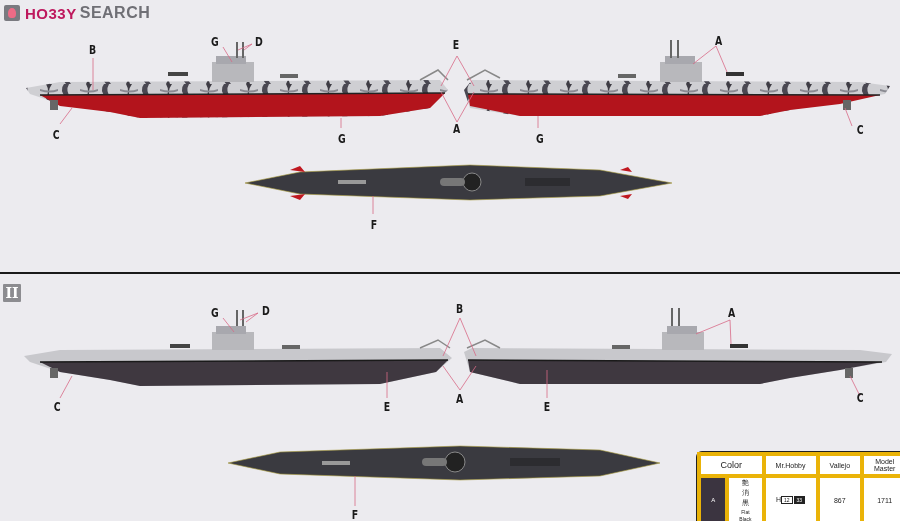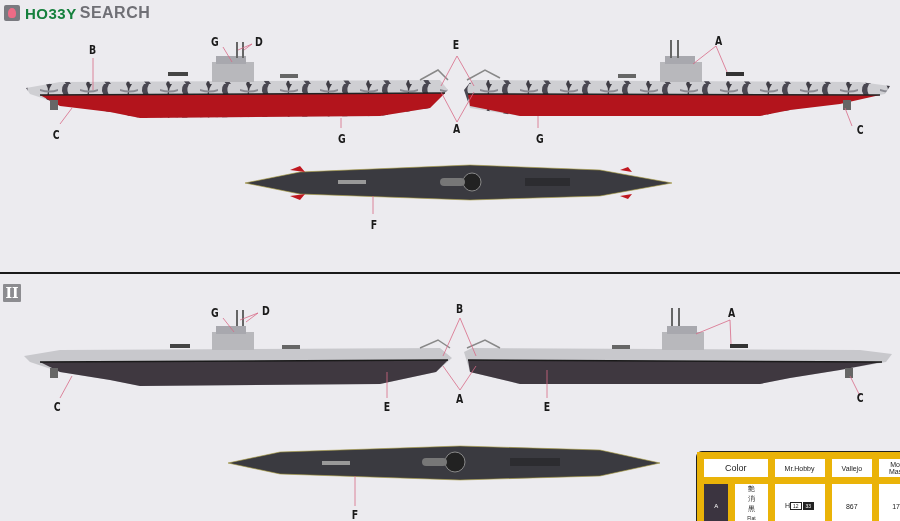--- a/index.html
+++ b/index.html
@@ -1,29 +1,29 @@
 <!DOCTYPE html>
 <html><head>
 <meta charset="utf-8">
 <style>
   html,body{margin:0;padding:0;}
   body{width:900px;height:521px;background:#ecebef;position:relative;overflow:hidden;font-family:"Liberation Sans",sans-serif;}
   .logo{position:absolute;left:4px;top:4px;display:flex;align-items:center;gap:5px;}
   .logo-mark{width:16px;height:16px;background:#7a7a80;border-radius:2px;position:relative;}
   .logo-mark::after{content:"";position:absolute;left:4px;top:3px;width:8px;height:10px;background:#ee6b86;border-radius:50% 50% 40% 40%;}
-  .logo-hobby{color:#15803d;font-weight:bold;font-size:15px;letter-spacing:0.5px;}
+  .logo-hobby{color:#be185d;font-weight:bold;font-size:15px;letter-spacing:0.5px;}
   .logo-search{color:#6f6f75;font-weight:bold;font-size:16px;letter-spacing:0.5px;margin-left:-2px;}
   .panel{position:absolute;left:0;width:900px;}
   .divider{position:absolute;left:0;top:272px;width:900px;height:2px;background:#1a1a1a;}
   .panel-badge{position:absolute;left:3px;top:284px;width:18px;height:18px;background:#8c8c90;color:#fff;font-family:"DejaVu Serif",serif;font-weight:bold;font-size:14px;line-height:18px;text-align:center;border-radius:1px;}
   .callout{position:absolute;font-family:"DejaVu Sans Condensed","DejaVu Sans",sans-serif;font-weight:bold;font-size:13px;color:#1a1a1a;transform:scaleX(0.8);}
   svg.art{position:absolute;left:0;top:0;}
   .legend{position:absolute;left:696px;top:451px;width:210px;background:#fff;border:1.5px solid #222;border-radius:6px 0 0 0;font-size:7px;color:#222;}
   .legend table{border-collapse:collapse;width:100%;}
-  .legend th,.legend td{border:7px solid #eab308;text-align:center;height:14px;padding:0 10px;font-weight:normal;}
+  .legend th,.legend td{border:4px solid #eab308;text-align:center;height:14px;padding:0 10px;font-weight:normal;}
   .legend th{height:18px;font-size:7px;line-height:7px;}
   .legend th.color-h{font-size:9px;}
   .swatch{width:12px;color:#fff;font-size:6px;font-weight:bold;}
   .mh{white-space:nowrap;}
   .mh .hb{display:inline-block;background:#222;color:#fff;font-size:5px;padding:0 2px;margin-left:1px;border:1px solid #222;}
   .mh .hw{display:inline-block;background:#fff;color:#222;font-size:5px;padding:0 2px;border:1px solid #222;}
 </style>
 </head>
 <body>
 

